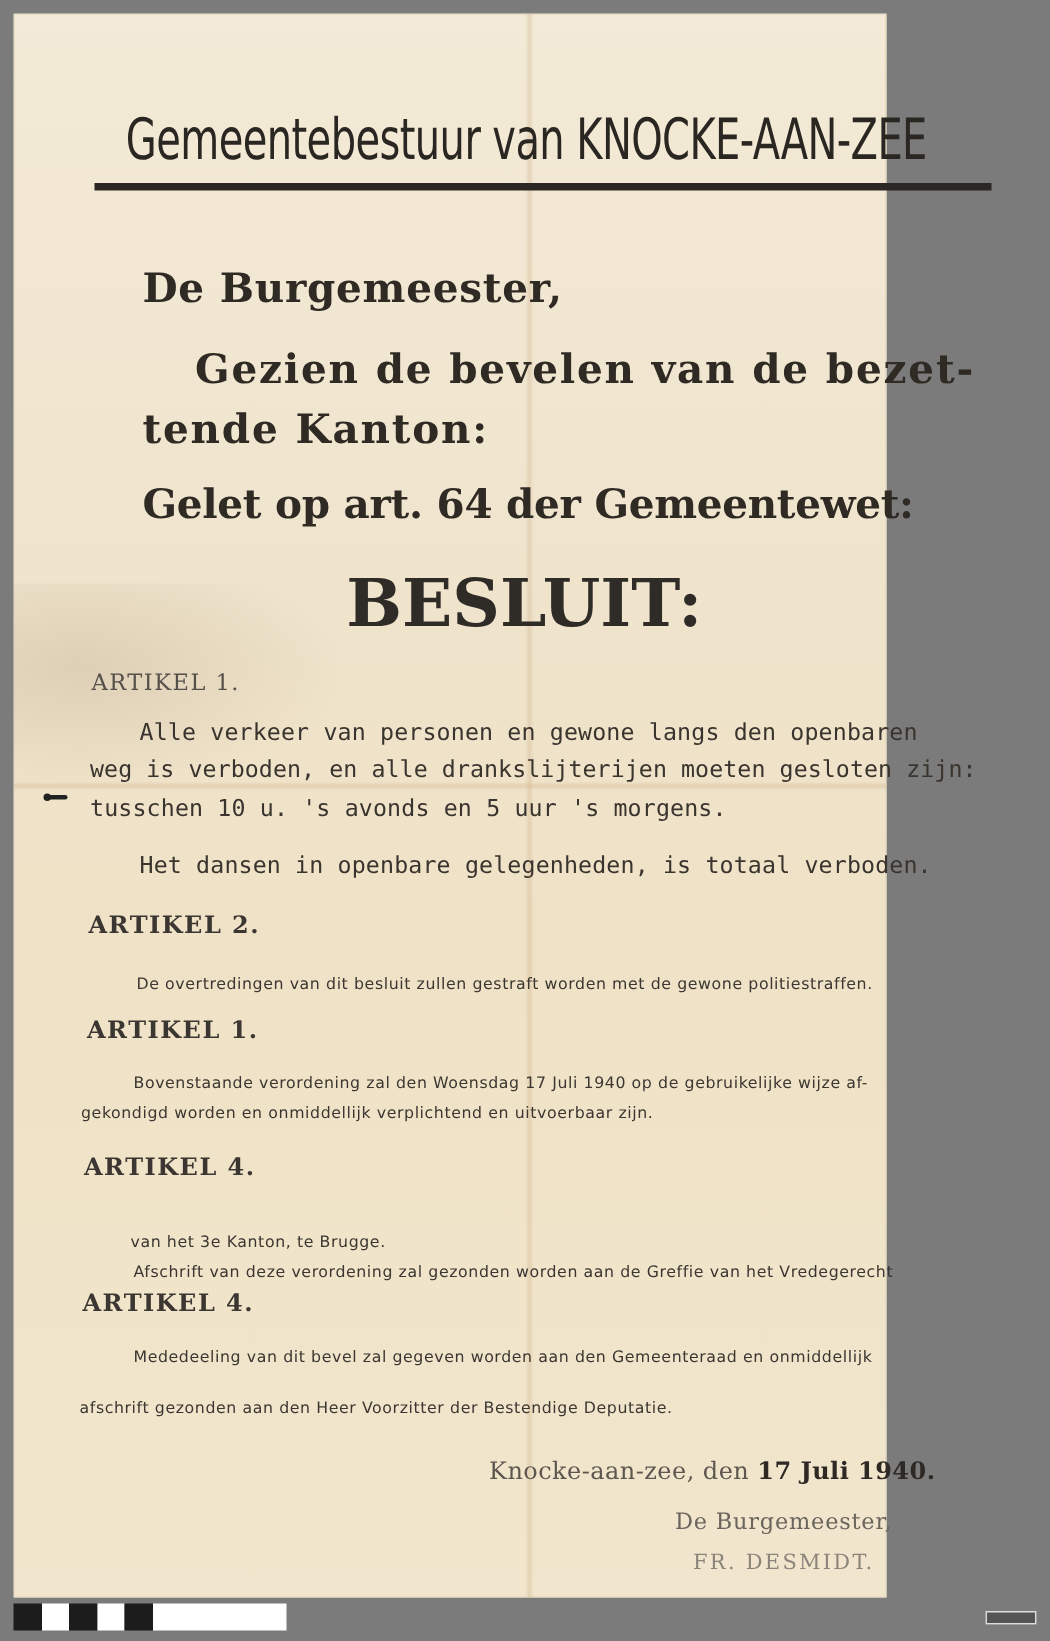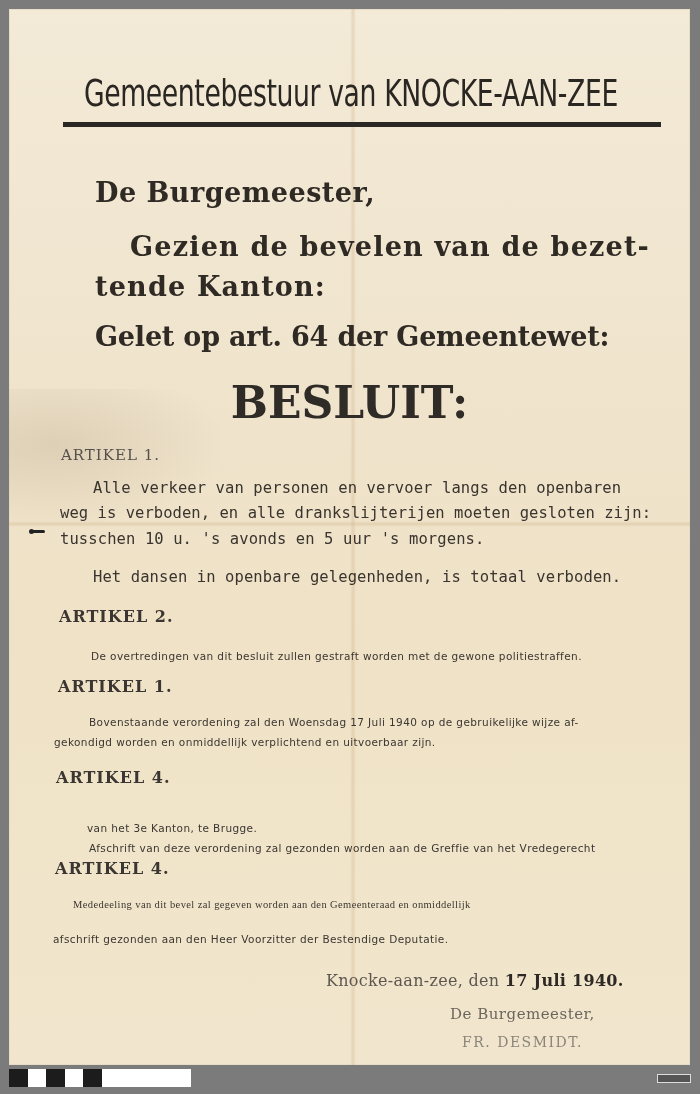--- a/index.html
+++ b/index.html
@@ -7,21 +7,21 @@
     width: 700px; height: 1094px;
     background: #7b7b7b;
     position: relative;
     overflow: hidden;
     font-family: "DejaVu Serif", serif;
     color: #2a2520;
   }
   .paper {
     position: absolute;
     left: 9px; top: 9px;
-    width: 681px; height: 1056px;
+    width: 582px; height: 1056px;
     background: linear-gradient(180deg, #f3ead7 0%, #efe3cb 40%, #efe2c6 60%, #f1e6cd 100%);
     box-shadow: inset 0 0 0 1px #e7dcc4;
   }
   .paper::before {
     
     content: ""; position: absolute; left: 341px; top: 0; bottom: 0; width: 6px;
     background: linear-gradient(90deg, rgba(200,170,130,0) 0%, rgba(205,175,135,0.35) 50%, rgba(200,170,130,0) 100%);
   }
   .paper::after {
     
@@ -89,39 +89,39 @@
   <div class="header-rule"></div>
 
   <div class="abs preamble l1">De Burgemeester,</div>
   <div class="abs preamble l2">Gezien de bevelen van de bezet-</div>
   <div class="abs preamble l3">tende Kanton:</div>
   <div class="abs preamble l4">Gelet op art. 64 der Gemeentewet:</div>
 
   <div class="abs besluit">BESLUIT:</div>
 
   <div class="abs art-head art1-head">ARTIKEL 1.</div>
-  <div class="abs body-lg" style="left:84px; top:470px;">Alle verkeer van personen en vervoer langs den openbaren</div>
+  <div class="abs body-lg" style="left:84px; top:470px;">Alle verkeer van personen en gewone langs den openbaren</div>
   <div class="abs body-lg" style="left:51px; top:495px; letter-spacing:0.05px;">weg is verboden, en alle drankslijterijen moeten gesloten zijn:</div>
   <div class="mark"></div>
   <div class="abs body-lg" style="left:51px; top:521px;">tusschen 10 u. 's avonds en 5 uur 's morgens.</div>
   <div class="abs body-lg" style="left:84px; top:559px;">Het dansen in openbare gelegenheden, is totaal verboden.</div>
 
   <div class="abs art-head big" style="left:50px; top:598px;">ARTIKEL 2.</div>
   <div class="abs body-sm" style="left:82px; top:641px;">De overtredingen van dit besluit zullen gestraft worden met de gewone politiestraffen.</div>
 
   <div class="abs art-head big" style="left:49px; top:668px;">ARTIKEL 1.</div>
   <div class="abs body-sm" style="left:80px; top:707px;">Bovenstaande verordening zal den Woensdag 17 Juli 1940 op de gebruikelijke wijze af-</div>
   <div class="abs body-sm" style="left:45px; top:727px;text-align:center;">gekondigd worden en onmiddellijk verplichtend en uitvoerbaar zijn.</div>
 
   <div class="abs art-head big" style="left:47px; top:759px;">ARTIKEL 4.</div>
   <div class="abs body-sm" style="left:80px; top:799px;margin-top:34px;">Afschrift van deze verordening zal gezonden worden aan de Greffie van het Vredegerecht</div>
   <div class="abs body-sm" style="left:45px; top:813px;margin-left:33px;">van het 3e Kanton, te Brugge.</div>
 
   <div class="abs art-head big" style="left:46px; top:850px;">ARTIKEL 4.</div>
-  <div class="abs body-sm" style="left:64px; top:890px;font-family:Liberation Serif, serif;">Mededeeling van dit bevel zal gegeven worden aan den Gemeenteraad en onmiddellijk</div>
+  <div class="abs body-sm" style="left:80px; top:890px;">Mededeeling van dit bevel zal gegeven worden aan den Gemeenteraad en onmiddellijk</div>
   <div class="abs body-sm" style="left:44px; top:906px;margin-top:18px;">afschrift gezonden aan den Heer Voorzitter der Bestendige Deputatie.</div>
 
   <div class="abs sign-place">
     <span>Knocke-aan-zee, den</span>
     <b>17 Juli 1940.</b>
   </div>
   <div class="abs sign-title">De Burgemeester,</div>
   <div class="abs sign-name">FR. DESMIDT.</div>
 </div>
 

